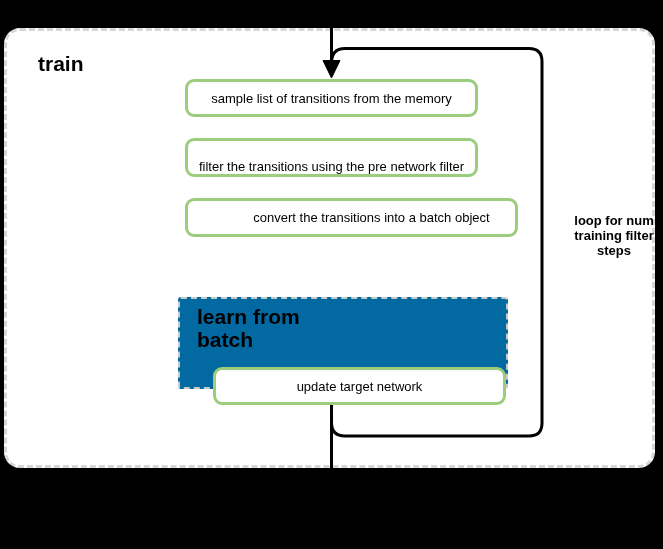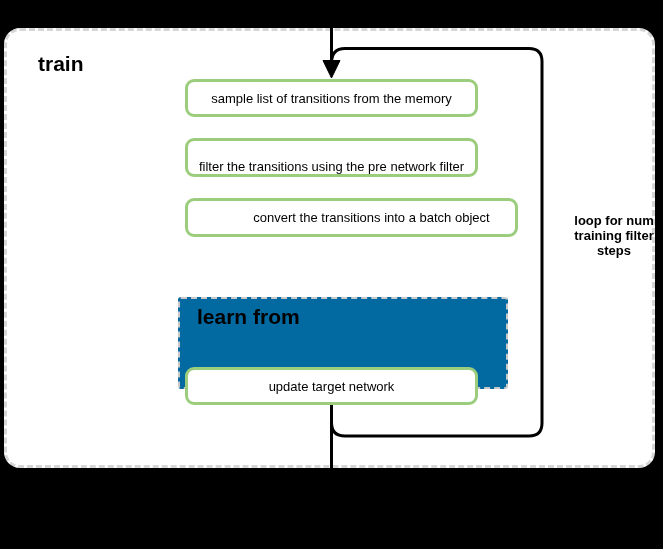--- a/index.html
+++ b/index.html
@@ -35,21 +35,21 @@
     display:flex;
     align-items:center;
     justify-content:center;
     text-align:center;
     font-size:13px;
     color:#000000;
   }
   .step-1{top:79px;height:32px;}
   .step-2{top:138px;height:33px;align-items:flex-end;}
   .step-3{top:198px;height:33px;padding-left:40px;}
-  .step-4{top:367px;height:32px;}
+  .step-4{top:367px;height:32px;margin-left:28px;}
   .subprocess-box{
     position:absolute;
     left:178px;top:256px;
     width:326px;height:88px;
     border:2px dashed #c9c9c9;
     border-radius:3px;
     background:#0369a1;
     margin-top:41px;
   }
   .subprocess-text{
@@ -105,20 +105,21 @@
   <span>filter the transitions using the pre network filter</span>
 </div>
 
 <div class="step-box step-3">
   <span>convert the transitions into a batch object</span>
 </div>
 
 <div class="subprocess-box">
   <div class="subprocess-text">
     <div>learn from</div>
+    <div>batch</div>
   </div>
 </div>
 
 <div class="step-box step-4">
   <span>update target network</span>
 </div>
 
 <div class="loop-label">
   <div>loop for num</div>
   <div>training filter</div>

